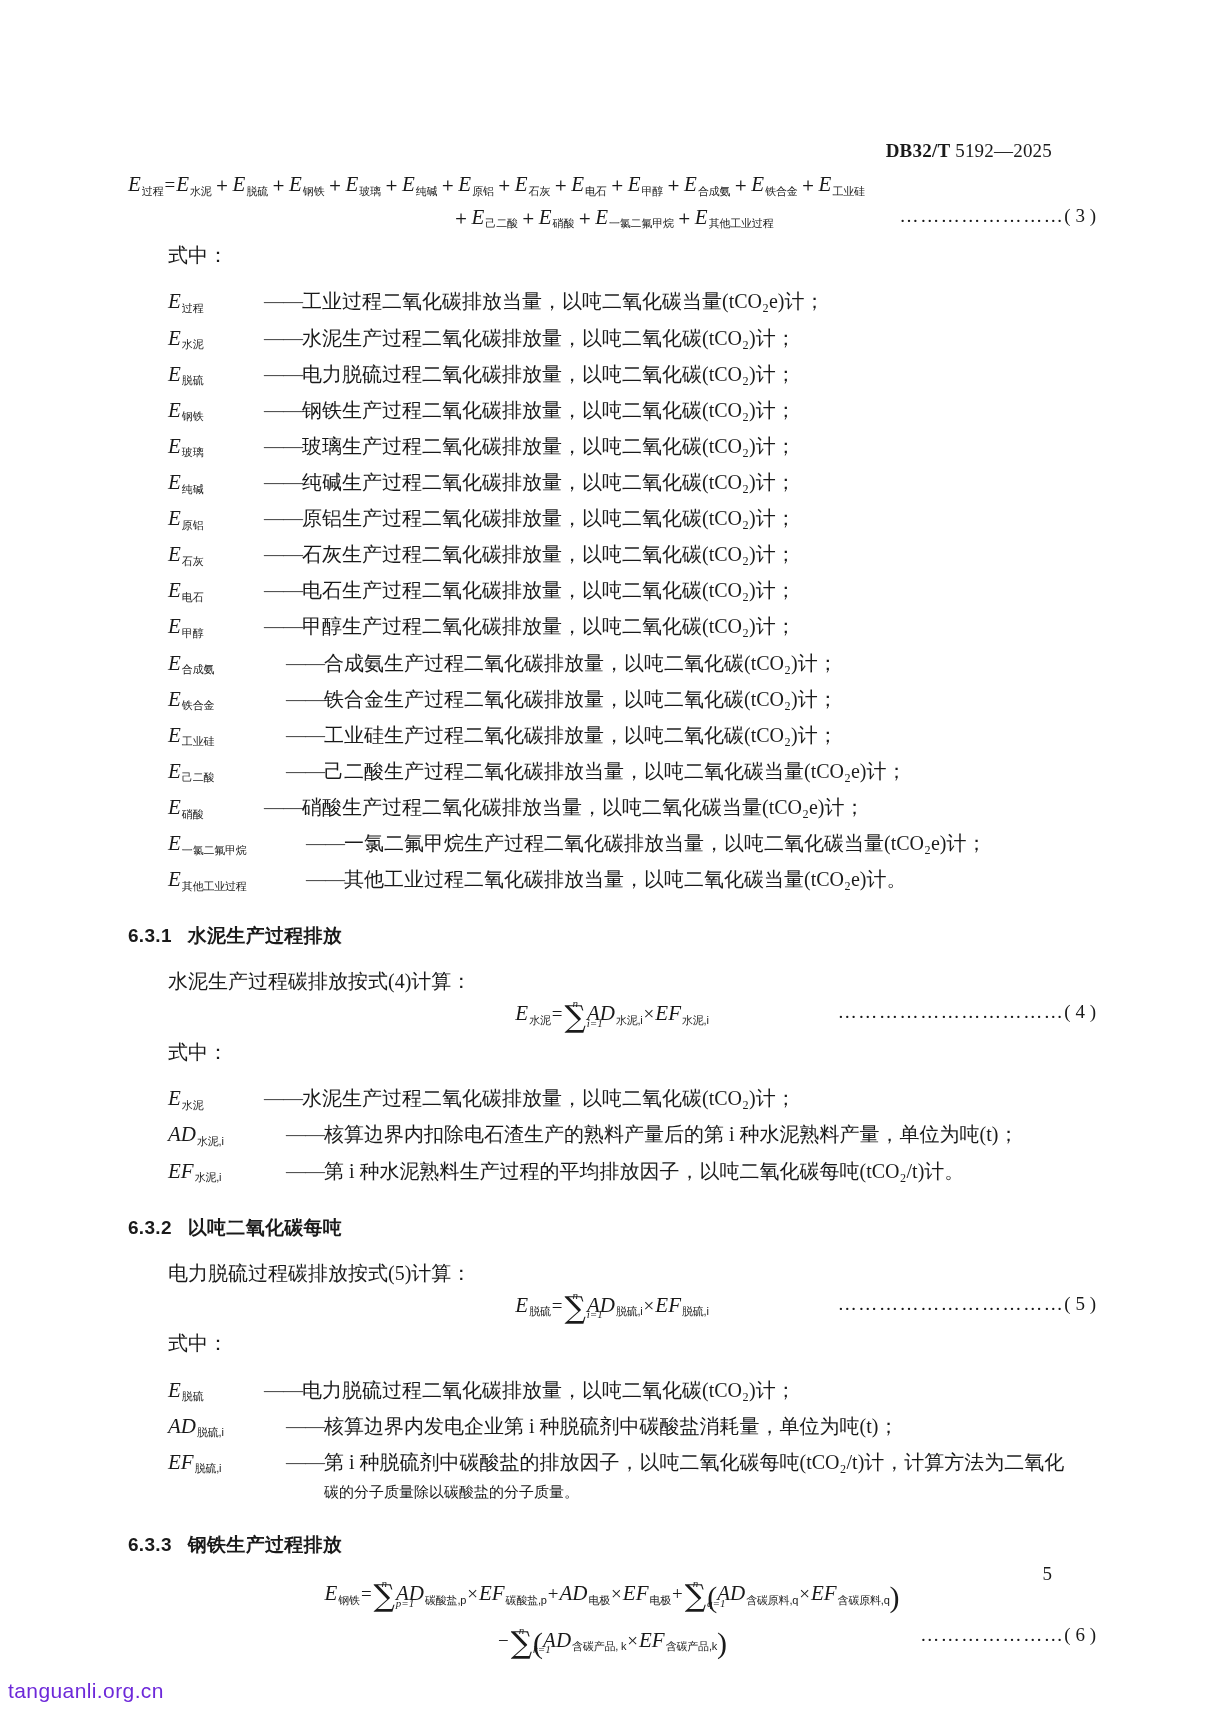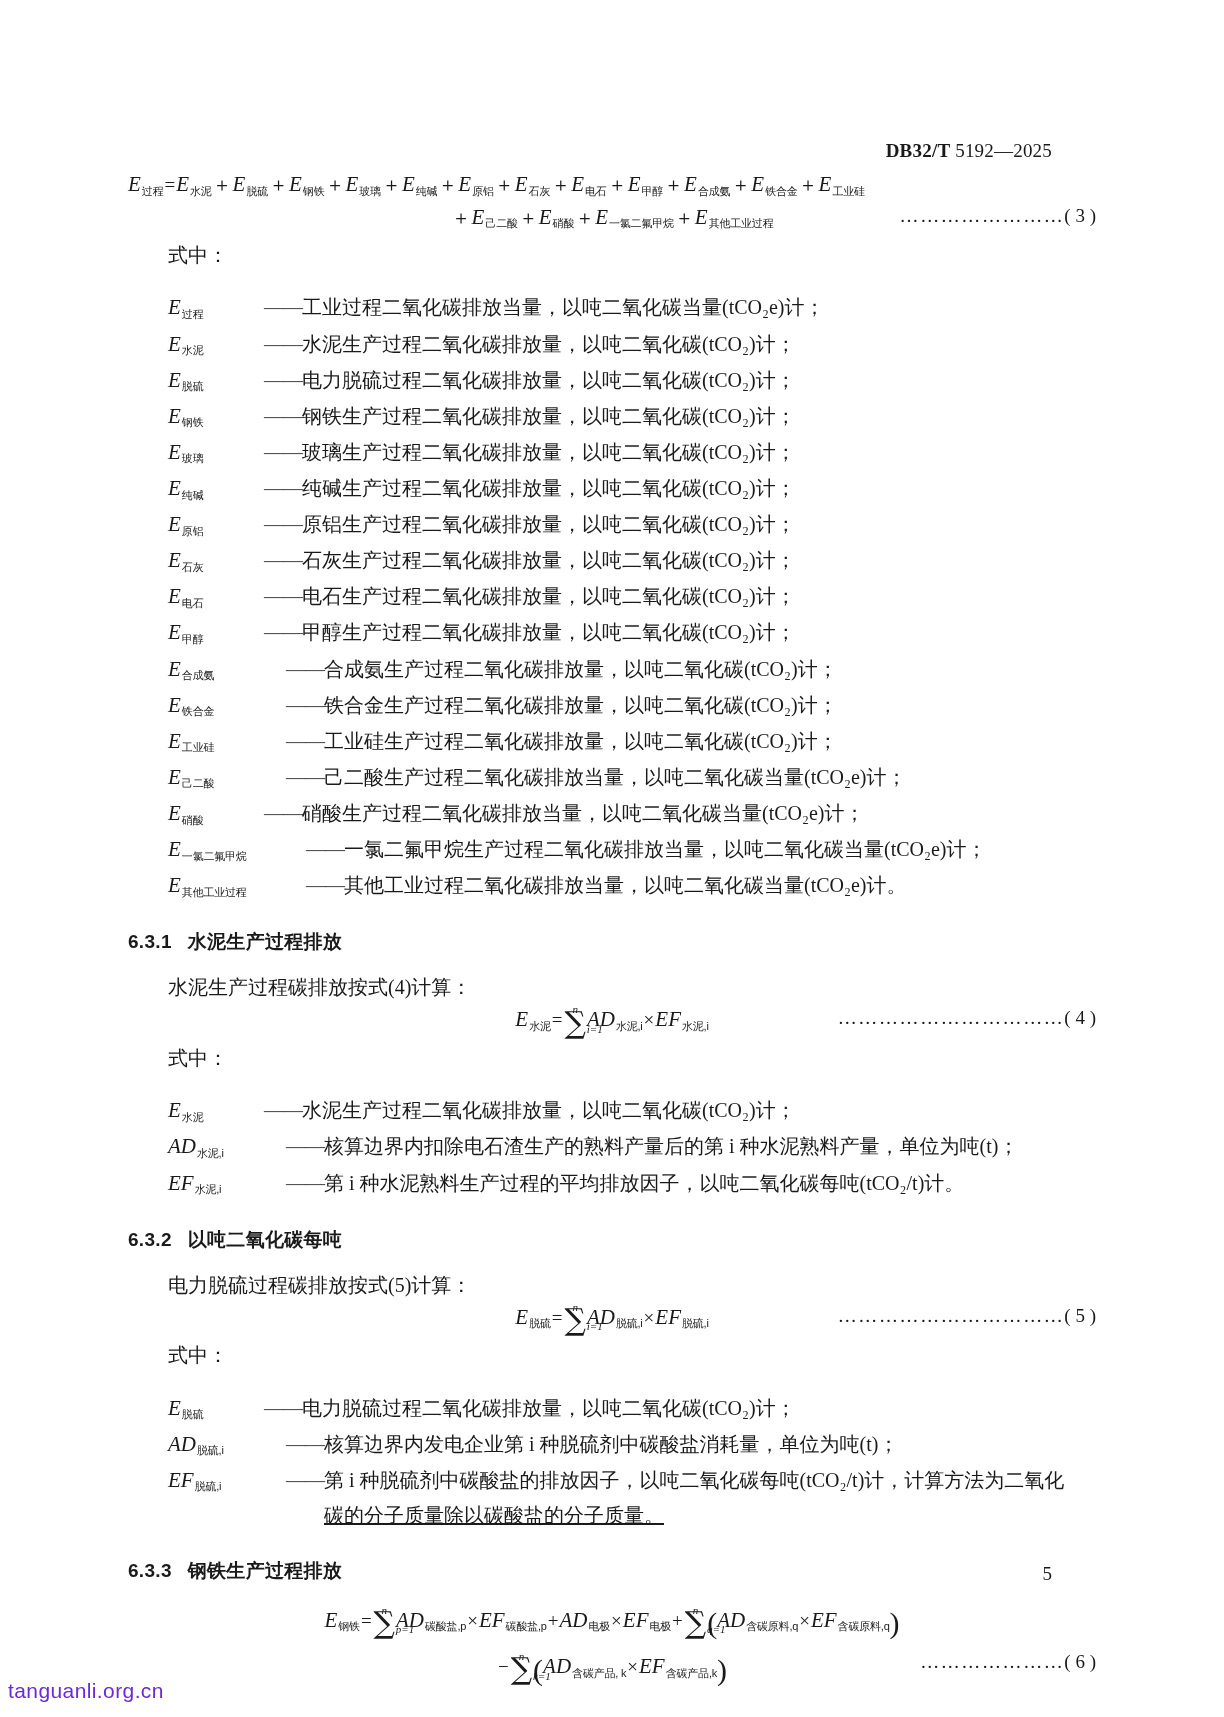--- a/index.html
+++ b/index.html
@@ -133,21 +133,21 @@
     padding-left: 40px;
     font-size: 20px;
   }
   .para {
     padding-left: 40px;
     font-size: 20px;
     line-height: 1.6;
   }
 
   
-  .deflist { margin-top: 18px; }
+  .deflist { margin-top: 12px; }
   .defrow {
     display: flex;
     align-items: baseline;
     line-height: 1.72;
     padding-left: 40px;
   }
   .defrow .sym {
     flex: 0 0 auto;
     min-width: 96px;
     white-space: nowrap;
@@ -159,21 +159,21 @@
     white-space: nowrap;
     font-size: 20px;
     letter-spacing: -1px;
     color: #4a4a4a;
   }
   .defrow .txt {
     flex: 1 1 auto;
     font-size: 20px;
     white-space: nowrap;
   }
-  .cont-indent { padding-left: 196px; font-size: 20px; line-height: 1.72; text-decoration: underline; }
+  .cont-indent { padding-left: 196px; font-size: 15px; line-height: 1.72; }
 
   
   .section {
     font-family: "Liberation Sans", "DejaVu Sans", sans-serif;
     font-weight: bold;
     font-size: 19px;
     margin-top: 26px;
     margin-bottom: 16px;
     letter-spacing: .3px;
   }

